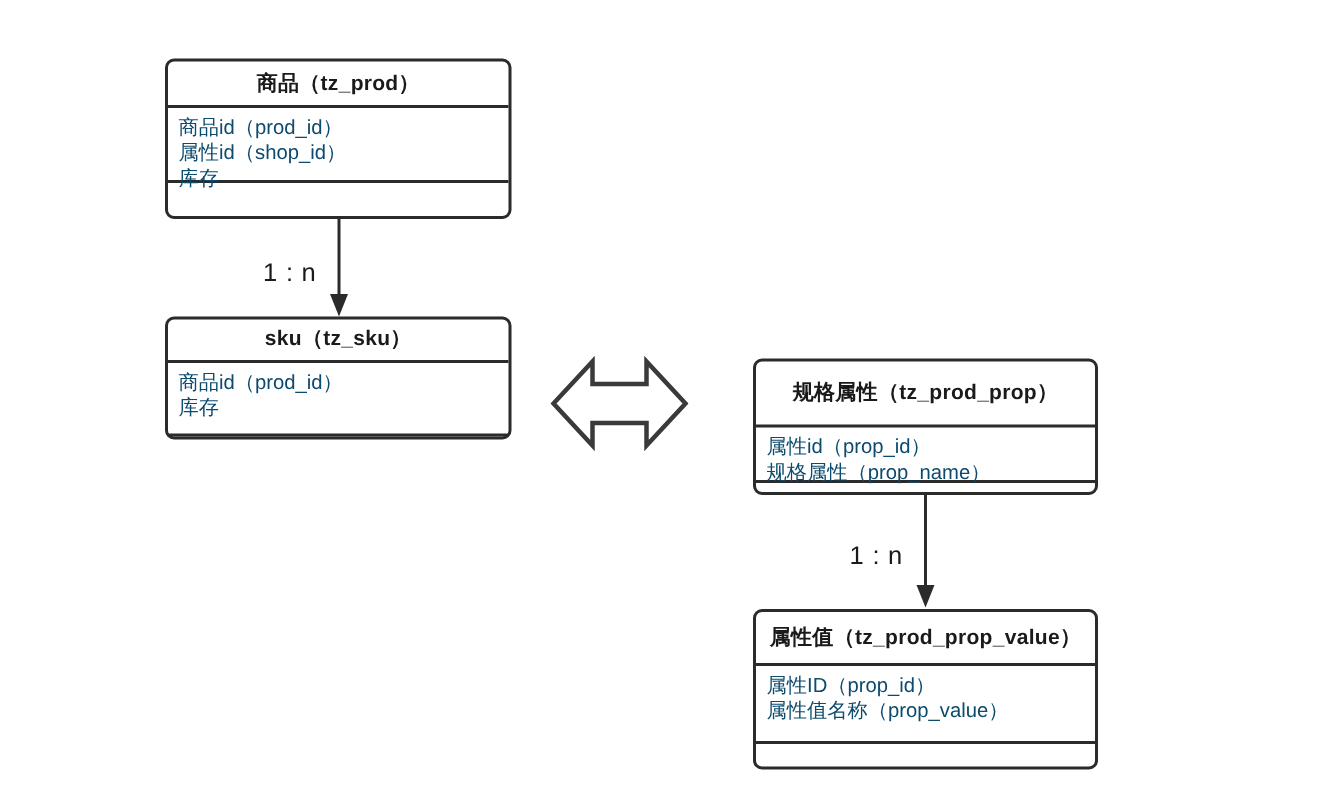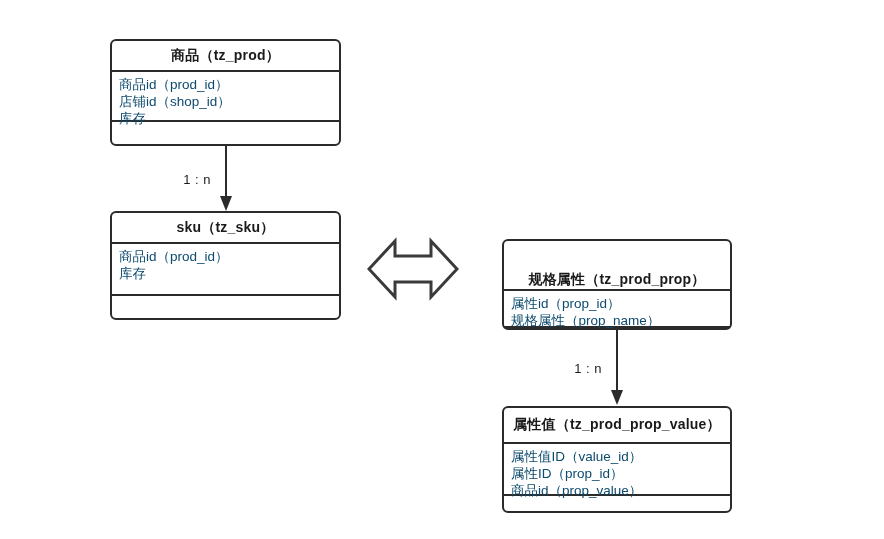--- a/index.html
+++ b/index.html
@@ -64,21 +64,21 @@
   
   .connector {
     position: absolute;
   }
   .connector svg {
     display: block;
     overflow: visible;
   }
   .card-label {
     position: absolute;
-    font-size: 13px;
+    font-size: 17px;
     color: #1a1a1a;
     white-space: nowrap;
     letter-spacing: 0.5px;
   }
 
   
   .double-arrow {
     position: absolute;
   }
   .double-arrow svg {
@@ -87,69 +87,68 @@
 </style>
 </head>
 <body>
 
 <div id="canvas">
 
   <div class="entity" style="left:110px; top:39px; width:231px; height:107px;">
     <div class="entity-title" style="height:31px;">商品（tz_prod）</div>
     <div class="entity-attrs" style="height:50px;">
       <div class="attr">商品id（prod_id）</div>
-      <div class="attr">店铺id（shop_id）</div>
+      <div class="attr">属性id（shop_id）</div>
       <div class="attr">库存</div>
     </div>
     <div class="entity-footer"></div>
   </div>
 
   <div class="connector" style="left:218px; top:146px; width:16px; height:66px;">
     <svg width="16" height="66" viewBox="0 0 16 66">
       <line x1="8" y1="0" x2="8" y2="52" stroke="#2b2b2b" stroke-width="2"></line>
       <polygon points="8,65 2,50 14,50" fill="#2b2b2b"></polygon>
     </svg>
   </div>
   <div class="card-label" style="left:211px; top:172px; transform:translateX(-100%);">1 : n</div>
 
-  <div class="entity" style="left:110px; top:211px; width:231px; height:109px;">
+  <div class="entity" style="left:110px; top:211px; width:231px; height:82px;">
     <div class="entity-title" style="height:31px;">sku（tz_sku）</div>
     <div class="entity-attrs" style="height:52px;">
       <div class="attr">商品id（prod_id）</div>
       <div class="attr">库存</div>
     </div>
     <div class="entity-footer"></div>
   </div>
 
   <div class="double-arrow" style="left:367px; top:237px; width:92px; height:64px;">
     <svg width="92" height="64" viewBox="0 0 92 64">
       <polygon points="2,32 28,4 28,19 64,19 64,4 90,32 64,60 64,45 28,45 28,60" fill="none" stroke="#3a3a3a" stroke-width="3" stroke-linejoin="miter"></polygon>
     </svg>
   </div>
 
   <div class="entity" style="left:502px; top:239px; width:230px; height:91px;">
-    <div class="entity-title" style="height:20px;margin-top:30px;">规格属性（tz_prod_prop）</div>
+    <div class="entity-title" style="height:44px;">规格属性（tz_prod_prop）</div>
     <div class="entity-attrs" style="height:37px;">
       <div class="attr">属性id（prop_id）</div>
       <div class="attr">规格属性（prop_name）</div>
     </div>
     <div class="entity-footer"></div>
   </div>
 
   <div class="connector" style="left:609px; top:330px; width:16px; height:76px;">
     <svg width="16" height="76" viewBox="0 0 16 76">
       <line x1="8" y1="0" x2="8" y2="62" stroke="#2b2b2b" stroke-width="2"></line>
       <polygon points="8,75 2,60 14,60" fill="#2b2b2b"></polygon>
     </svg>
   </div>
   <div class="card-label" style="left:602px; top:361px; transform:translateX(-100%);">1 : n</div>
 
   <div class="entity" style="left:502px; top:406px; width:230px; height:107px;">
     <div class="entity-title" style="height:36px;">属性值（tz_prod_prop_value）</div>
     <div class="entity-attrs" style="height:52px;">
-      <div class="attr">属性值ID（value_id）</div>
       <div class="attr">属性ID（prop_id）</div>
-      <div class="attr">商品id（prop_value）</div>
+      <div class="attr">属性值名称（prop_value）</div>
     </div>
     <div class="entity-footer"></div>
   </div>
 
 </div>
 
 </body></html>

